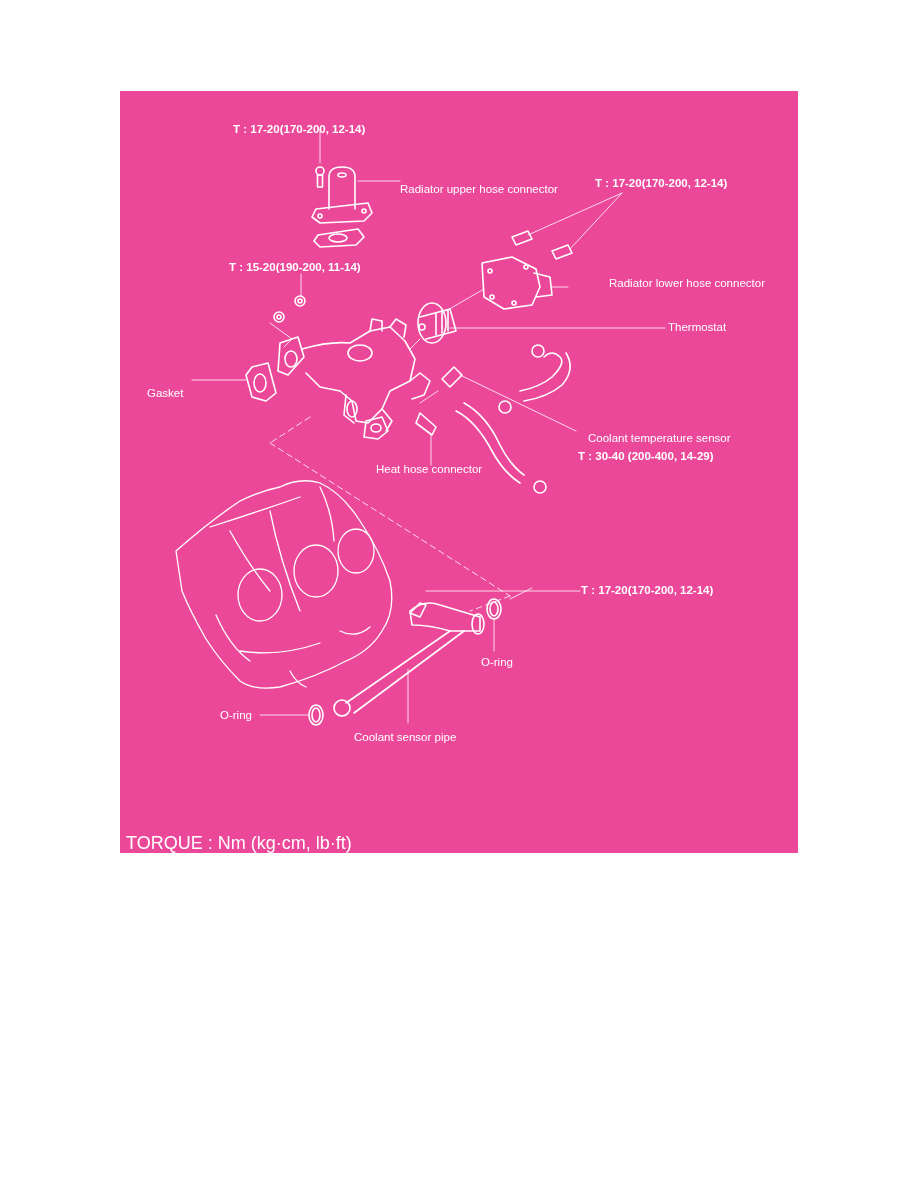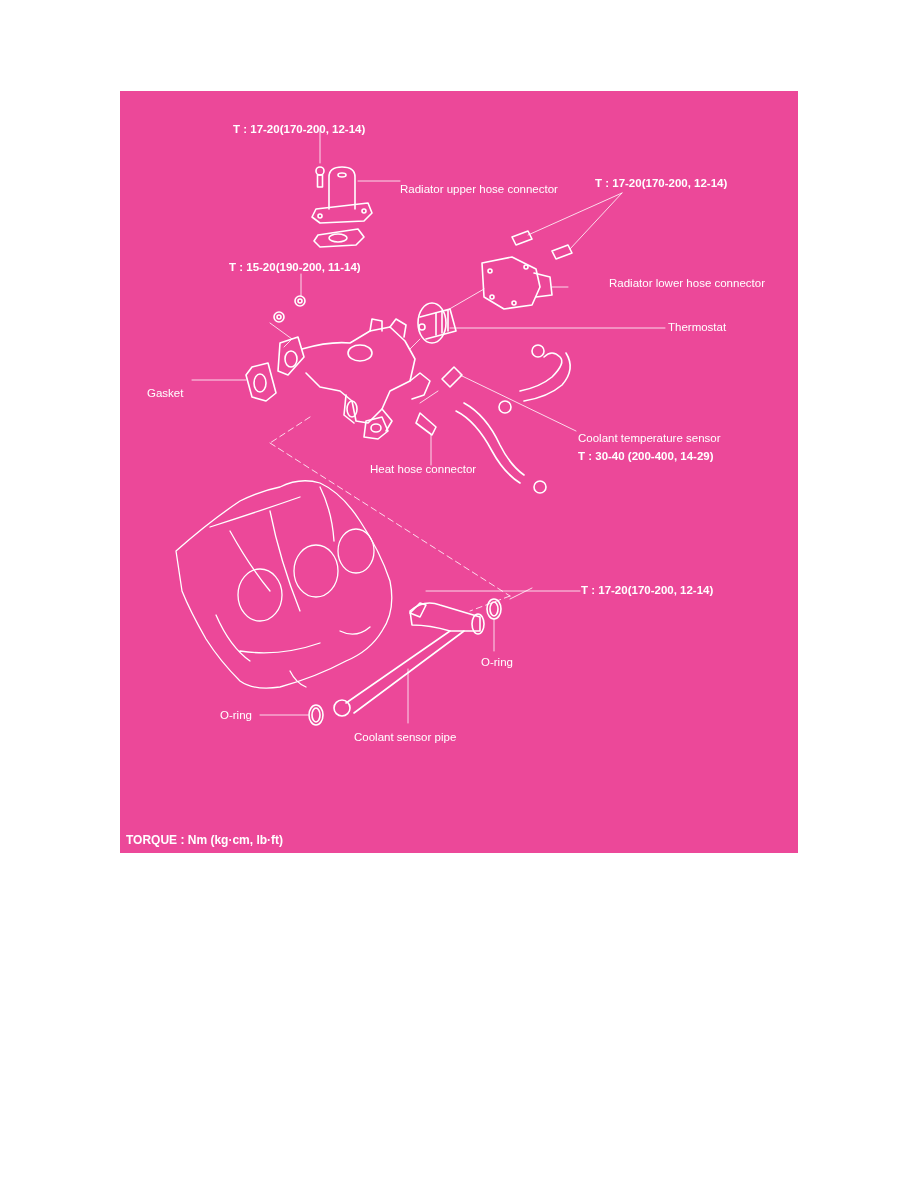--- a/index.html
+++ b/index.html
@@ -1,21 +1,21 @@
 <!DOCTYPE html>
 <html><head>
 <meta charset="utf-8">
 <style>
   html, body { margin: 0; padding: 0; background: #ffffff; }
   body { width: 918px; height: 1188px; position: relative; overflow: hidden; font-family: "Liberation Sans", sans-serif; }
   .frame { position: absolute; left: 120px; top: 91px; width: 678px; height: 762px; background: #ec4899; overflow: hidden; }
   .frame svg.art { position: absolute; left: 0; top: 0; width: 678px; height: 762px; }
   .lbl { position: absolute; color: #ffffff; font-size: 11.5px; white-space: nowrap; line-height: 1; }
   .lbl.b { font-weight: bold; }
-  .title { position: absolute; left: 6px; top: 742px; color: #ffffff; font-size: 12px; font-weight: bold; white-space: nowrap; }
+  .title { position: absolute; left: 6px; top: 742px; color: #ffffff; font-size: 18px; font-weight: normal; white-space: nowrap; }
 </style>
 </head>
 <body>
 
 <div class="frame">
   <svg class="art" viewBox="0 0 678 762" fill="none" stroke="#ffffff" stroke-width="1.6" stroke-linejoin="round" stroke-linecap="round">
 
     <g>
       <line x1="200" y1="38" x2="200" y2="72" stroke-width="0.8"></line>
       <circle cx="200" cy="80" r="4"></circle>
@@ -156,22 +156,22 @@
     </g>
   </svg>
 
   <div class="lbl b" style="left:113px;top:33px;">T : 17-20(170-200, 12-14)</div>
   <div class="lbl" style="left:280px;top:81px;margin-top:12px;">Radiator upper hose connector</div>
   <div class="lbl b" style="left:475px;top:87px;">T : 17-20(170-200, 12-14)</div>
   <div class="lbl b" style="left:109px;top:171px;">T : 15-20(190-200, 11-14)</div>
   <div class="lbl" style="left:449px;top:187px;margin-left:40px;">Radiator lower hose connector</div>
   <div class="lbl" style="left:548px;top:231px;text-align:right;">Thermostat</div>
   <div class="lbl" style="left:27px;top:297px;">Gasket</div>
-  <div class="lbl" style="left:458px;top:342px;">Coolant temperature sensor</div>
+  <div class="lbl" style="left:468px;top:342px;">Coolant temperature sensor</div>
   <div class="lbl b" style="left:458px;top:360px;">T : 30-40 (200-400, 14-29)</div>
-  <div class="lbl" style="left:250px;top:373px;">Heat hose connector</div>
+  <div class="lbl" style="left:256px;top:373px;">Heat hose connector</div>
   <div class="lbl b" style="left:461px;top:494px;">T : 17-20(170-200, 12-14)</div>
   <div class="lbl" style="left:361px;top:566px;">O-ring</div>
   <div class="lbl" style="left:100px;top:619px;">O-ring</div>
   <div class="lbl" style="left:234px;top:641px;">Coolant sensor pipe</div>
 
   <div class="title">TORQUE : Nm (kg·cm, lb·ft)</div>
 </div>
 
 </body></html>

